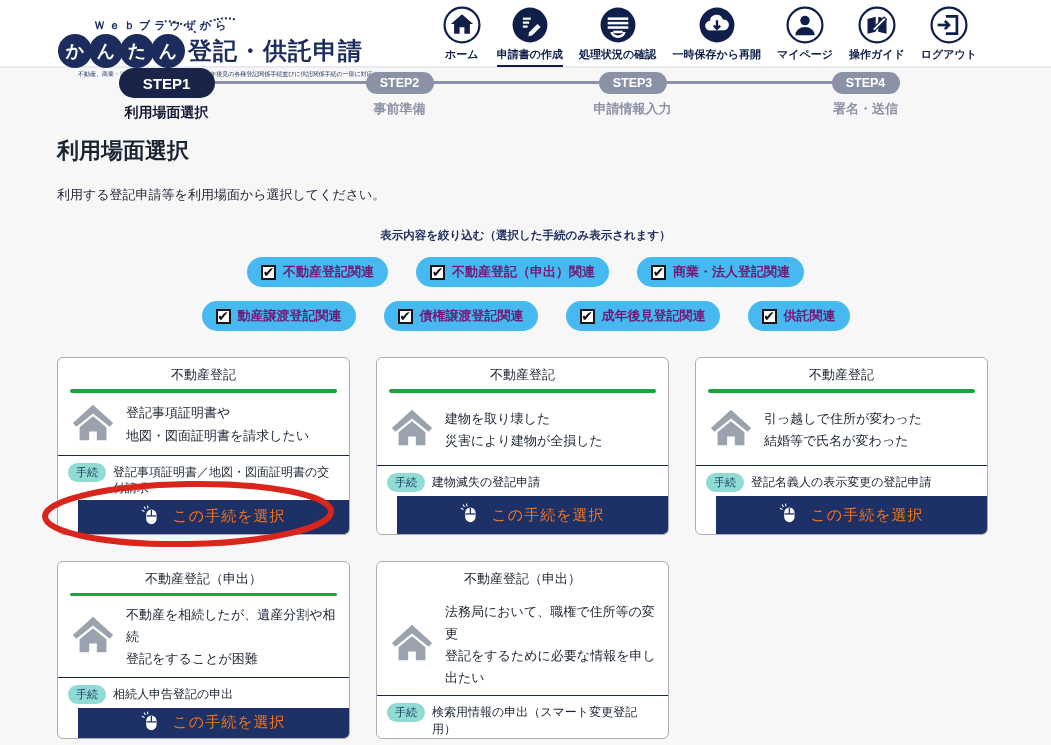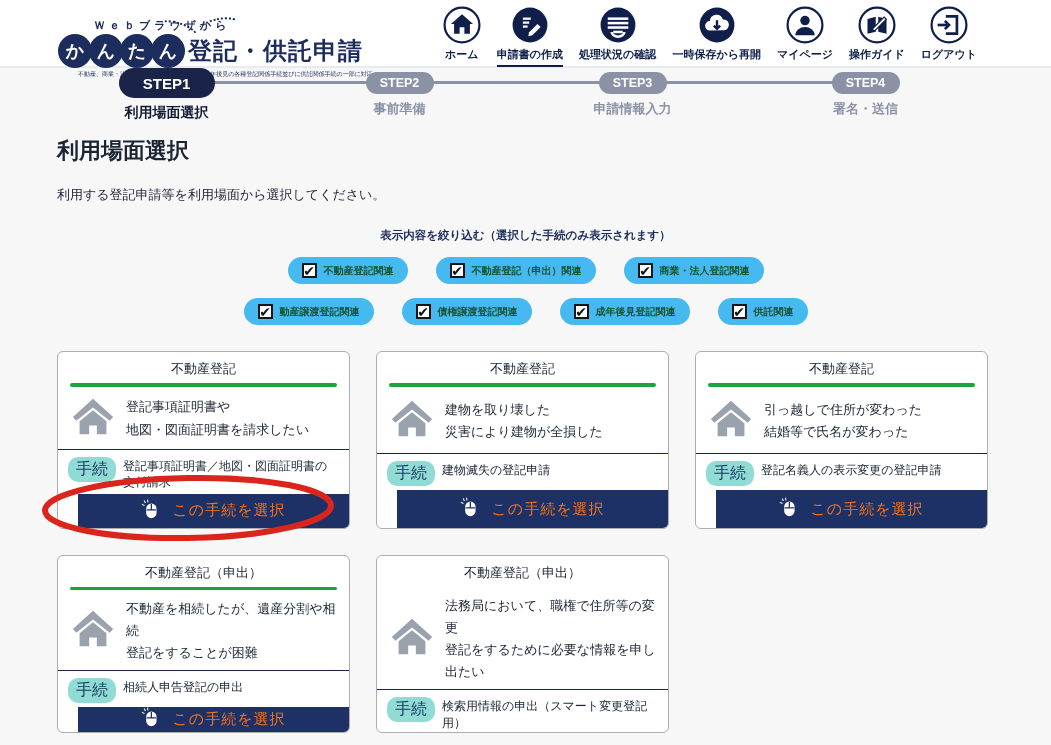--- a/index.html
+++ b/index.html
@@ -41,35 +41,35 @@
   .page-desc { margin:20px 0 0 57px; font-size:13px; color:#25253a; }
 
   
   .filter { margin-top:24px; text-align:center; }
   .filter-title { font-size:11.5px; font-weight:bold; color:#1c2c5c; }
   .filter-row { display:flex; justify-content:center; gap:28px; margin-top:14px; }
   .filter-pill { display:flex; align-items:center; gap:7px; background:#47b9f1; border-radius:16px;
                  padding:6px 14px; cursor:pointer; }
   .cb { width:15px; height:15px; background:#fff; border:2.5px solid #151515; display:flex; align-items:center;
         justify-content:center; font-size:14px; font-weight:bold; color:#111; line-height:1; }
-  .filter-label { font-size:10px; font-weight:bold; color:#14532d; white-space:nowrap; }
+  .filter-label { font-size:13px; font-weight:bold; color:#701a75; white-space:nowrap; }
 
   
   .cards { position:relative; margin:26px 0 0 57px; width:923px; display:grid;
            grid-template-columns:repeat(3,293px); column-gap:22px; row-gap:16px;gap:26px; }
   .card { background:#fff; border:1px solid #adadad; border-radius:6px; height:178px; display:flex;
           flex-direction:column; overflow:hidden; }
   .card-category { text-align:center; padding-top:8px; font-size:13px; color:#1a2433; }
   .green-bar { height:4px; background:#1ca43c; border-radius:2px; margin:5px 12px 6px; }
   .card-body { display:flex; align-items:center; gap:10px; padding:2px 12px 6px; flex:1; }
   .house { width:46px; flex:0 0 46px; }
   .card-lines { font-size:13px; color:#1a2433; line-height:1.7; }
   .card-divider { border-top:1px solid #16254d; }
   .card-proc { display:flex; align-items:flex-start; gap:7px; padding:7px 10px 4px; }
-  .badge { background:#90dbd3; color:#15355e; font-size:16px; border-radius:10px; padding:2px 8px; white-space:nowrap; }
+  .badge { background:#90dbd3; color:#15355e; font-size:11px; border-radius:10px; padding:2px 8px; white-space:nowrap; }
   .proc-text { font-size:12px; color:#1a2433; line-height:1.35; padding-top:1px; }
   .card-button { margin-top:auto; height:38px; background:#1e3166; border:none; color:#f97316; font-size:15px;
                  font-family:inherit; display:flex; align-items:center; justify-content:center; gap:12px;
                  cursor:pointer; letter-spacing:1px;margin-left:20px; }
   .overlay-svg { position:absolute; left:-20px; top:0; pointer-events:none; overflow:visible; }
 </style>
 </head>
 <body>
 
 <div class="header">

